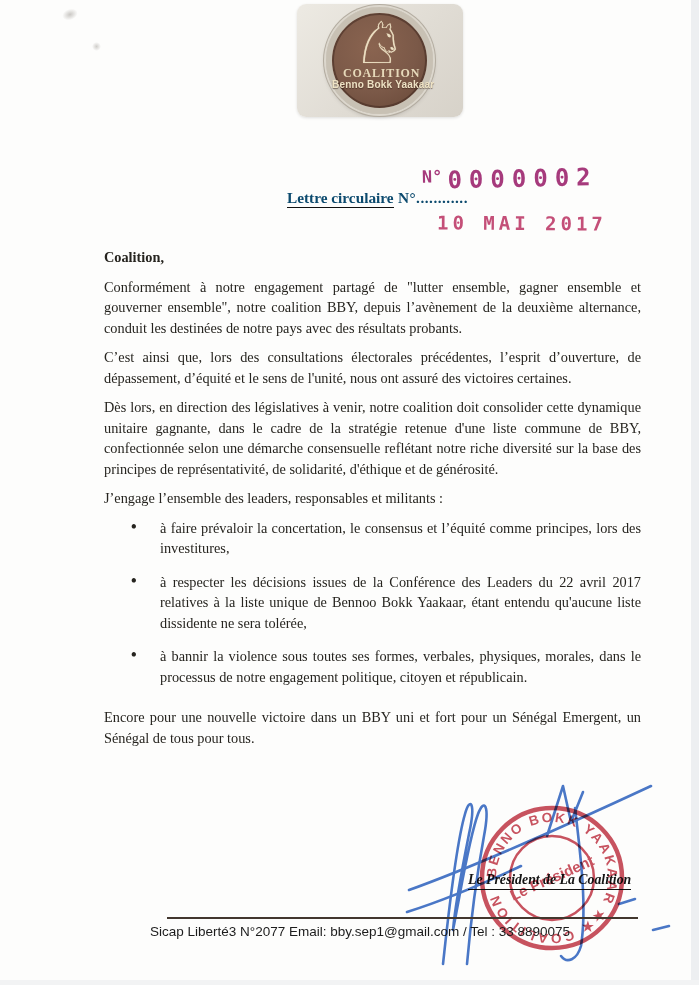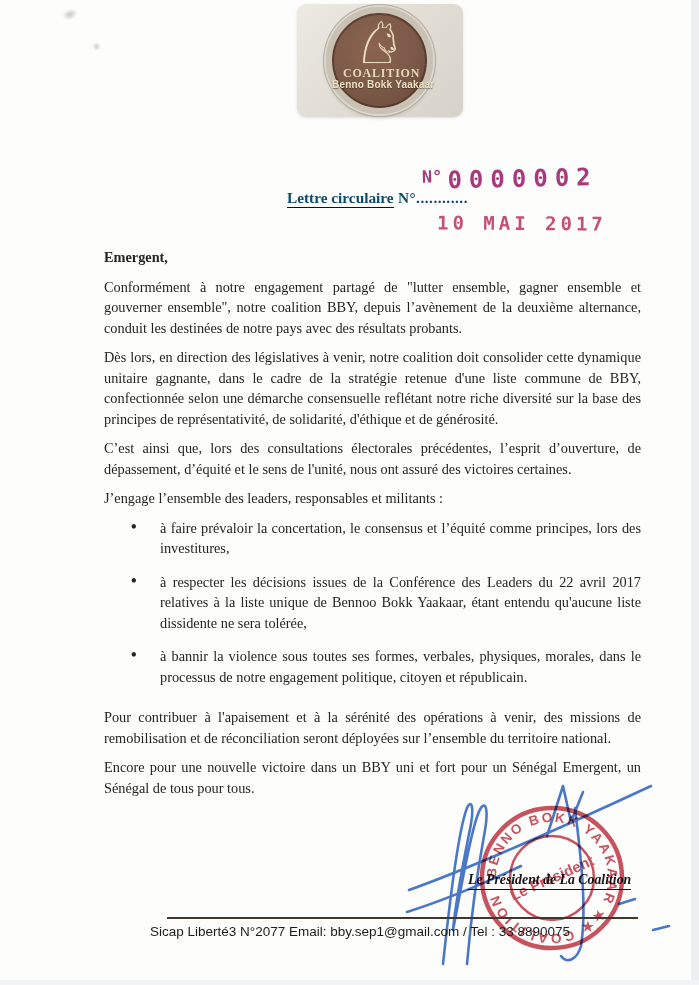--- a/index.html
+++ b/index.html
@@ -176,31 +176,30 @@
     <span class="ref-underlined">Lettre circulaire</span><span class="ref-rest"> N°............</span>
   </div>
 
   <div class="number-stamp">
     <span class="prefix">N°</span><span class="digits">0000002</span>
   </div>
 
   <div class="date-stamp">10 MAI 2017</div>
 
   <div class="body-text">
-    <p class="salutation">Emergent,</p>
+    <p class="salutation">Coalition,</p>
     <p>Conformément à notre engagement partagé de "lutter ensemble, gagner ensemble et gouverner ensemble", notre coalition BBY, depuis l’avènement de la deuxième alternance, conduit les destinées de notre pays avec des résultats probants.</p>
+    <p>C’est ainsi que, lors des consultations électorales précédentes, l’esprit d’ouverture, de dépassement, d’équité et le sens de l'unité, nous ont assuré des victoires certaines.</p>
     <p>Dès lors, en direction des législatives à venir, notre coalition doit consolider cette dynamique unitaire gagnante, dans le cadre de la stratégie retenue d'une liste commune de BBY, confectionnée selon une démarche consensuelle reflétant notre riche diversité sur la base des principes de représentativité, de solidarité, d'éthique et de générosité.</p>
-    <p>C’est ainsi que, lors des consultations électorales précédentes, l’esprit d’ouverture, de dépassement, d’équité et le sens de l'unité, nous ont assuré des victoires certaines.</p>
     <p>J’engage l’ensemble des leaders, responsables et militants :</p>
     <ul class="bullet-list">
       <li>à faire prévaloir la concertation, le consensus et l’équité comme principes, lors des investitures,</li>
       <li>à respecter les décisions issues de la Conférence des Leaders du 22 avril 2017 relatives à la liste unique de Bennoo Bokk Yaakaar, étant entendu qu'aucune liste dissidente ne sera tolérée,</li>
       <li>à bannir la violence sous toutes ses formes, verbales, physiques, morales, dans le processus de notre engagement politique, citoyen et républicain.</li>
     </ul>
-    <p>Pour contribuer à l'apaisement et à la sérénité des opérations à venir, des missions de remobilisation et de réconciliation seront déployées sur l’ensemble du territoire national.</p>
     <p>Encore pour une nouvelle victoire dans un BBY uni et fort pour un Sénégal Emergent, un Sénégal de tous pour tous.</p>
   </div>
 
   <div class="signature-title">Le Président de La Coalition</div>
 
   <svg class="round-stamp" viewBox="0 0 150 150">
     <defs>
       <path id="ringPath" d="M 19,75 A 56,56 0 1,1 131,75 A 56,56 0 1,1 19,75"></path>
     </defs>
     <circle cx="75" cy="75" r="70" fill="none" stroke="#c23b4a" stroke-width="4.5"></circle>

